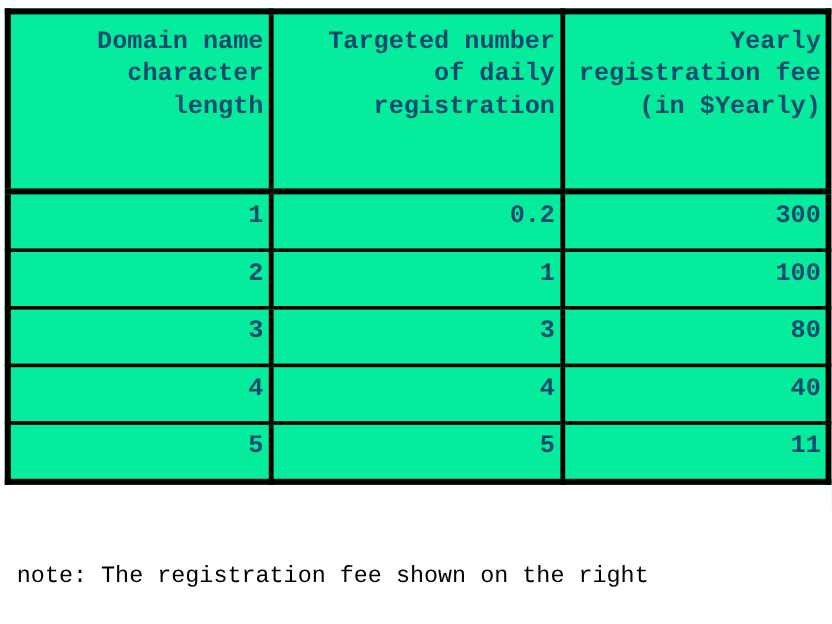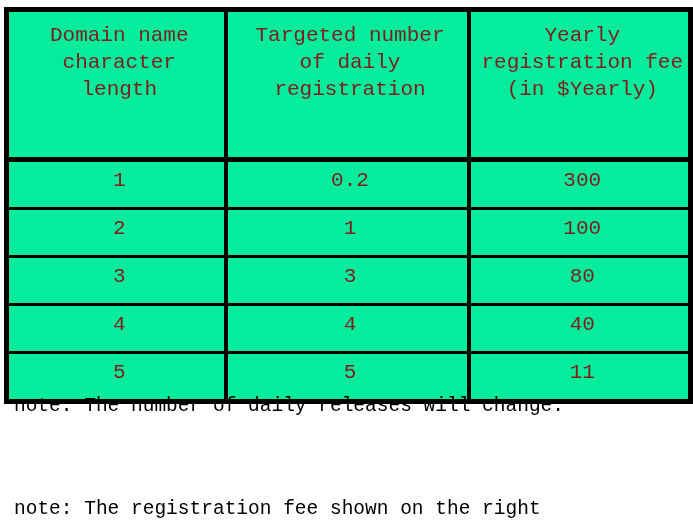--- a/index.html
+++ b/index.html
@@ -33,24 +33,24 @@
     border: 5px solid #000000;
   }
 
   .fee-table col.c1 { width: 219px; }
   .fee-table col.c2 { width: 243px; }
   .fee-table col.c3 { width: 222px; }
 
   .fee-table th,
   .fee-table td {
     background: #04ec9c;
-    color: #7f1d1d;
+    color: #0c4a6e;
     font-family: "Liberation Mono", "DejaVu Sans Mono", monospace;
-    font-weight: normal;
-    text-align: center;
+    font-weight: bold;
+    text-align: right;
     vertical-align: top;
     padding: 0;
     margin: 0;
   }
 
   .fee-table th {
     font-size: 21px;
     line-height: 27px;
     padding: 10px 4px 10px 10px;
     height: 125px;
@@ -143,21 +143,20 @@
       </tr>
       <tr>
         <td>5</td>
         <td>5</td>
         <td>11</td>
       </tr>
     </tbody>
   </table>
 
   <div class="notes">
-    <p class="note">note: The number of daily releases will change.</p>
     <p class="note second">
       <span class="note-line">note: The registration fee shown on the right</span>
       
       
     </p>
   </div>
 
 </div>
 
 </body></html>

